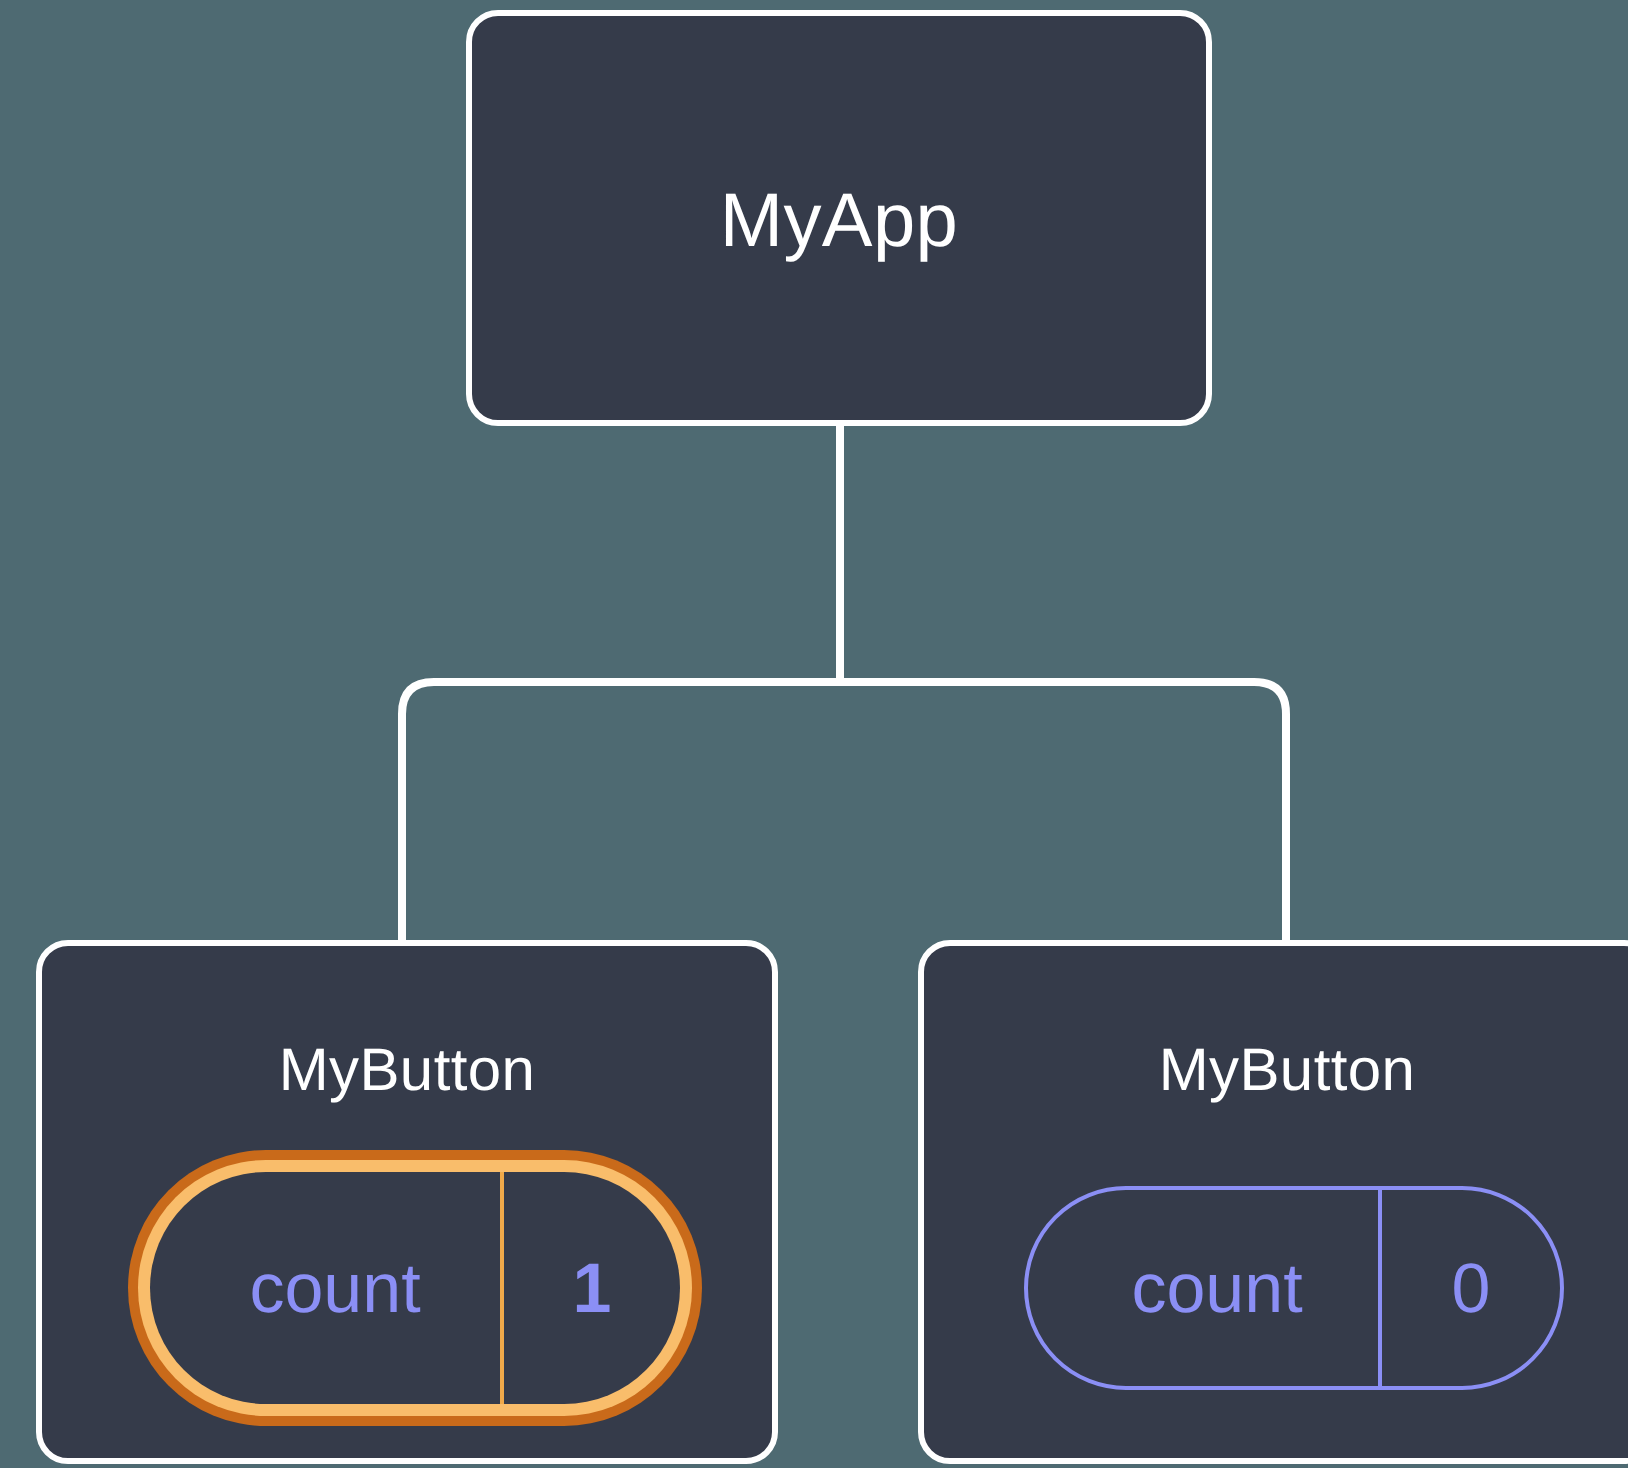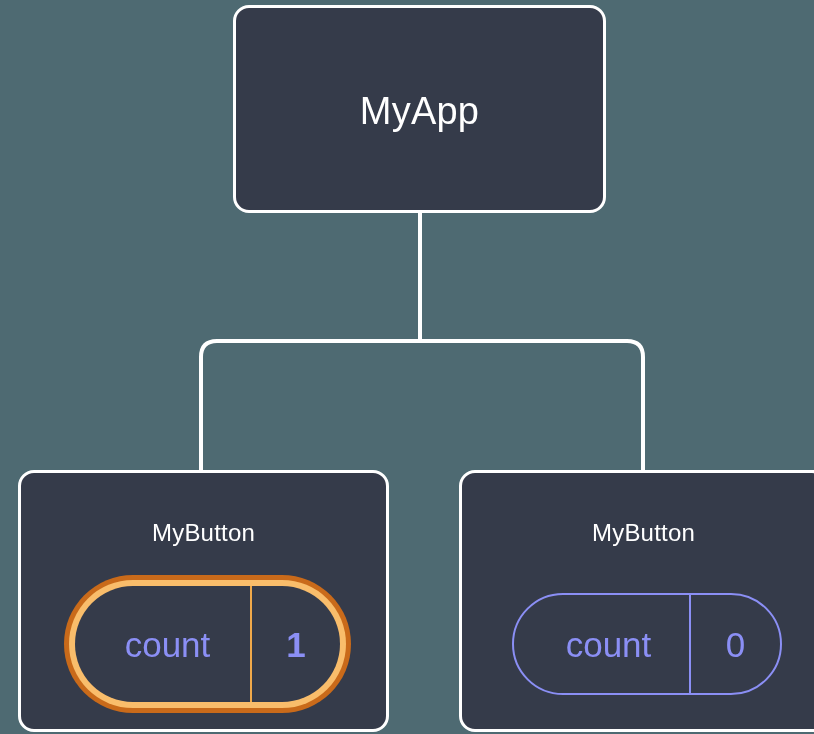--- a/index.html
+++ b/index.html
@@ -68,21 +68,21 @@
     font-weight: 400;
     letter-spacing: 0.2px;
   }
   .node-root .node-title {
     top: 82px;
     font-size: 38px;
   }
   .node-child-left .node-title,
   .node-child-right .node-title {
     top: 46px;
-    font-size: 24px;
+    font-size: 30px;
   }
 
   
   .pill {
     position: absolute;
     box-sizing: border-box;
     display: flex;
     align-items: stretch;
     border-radius: 999px;
   }

